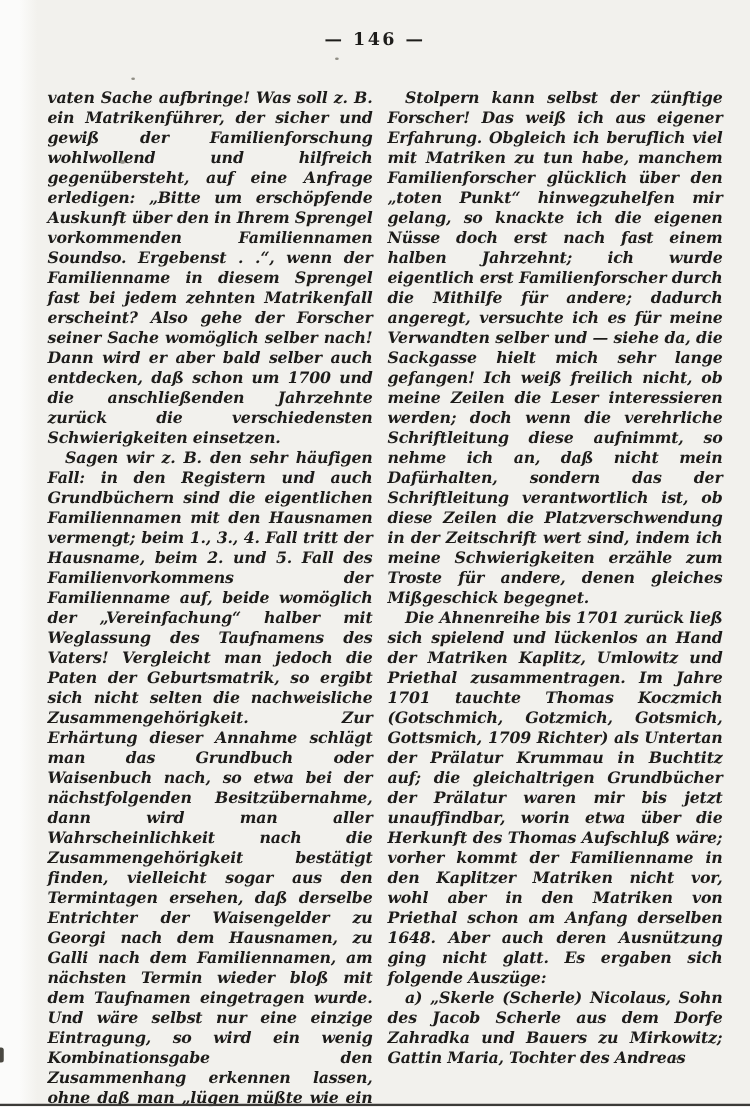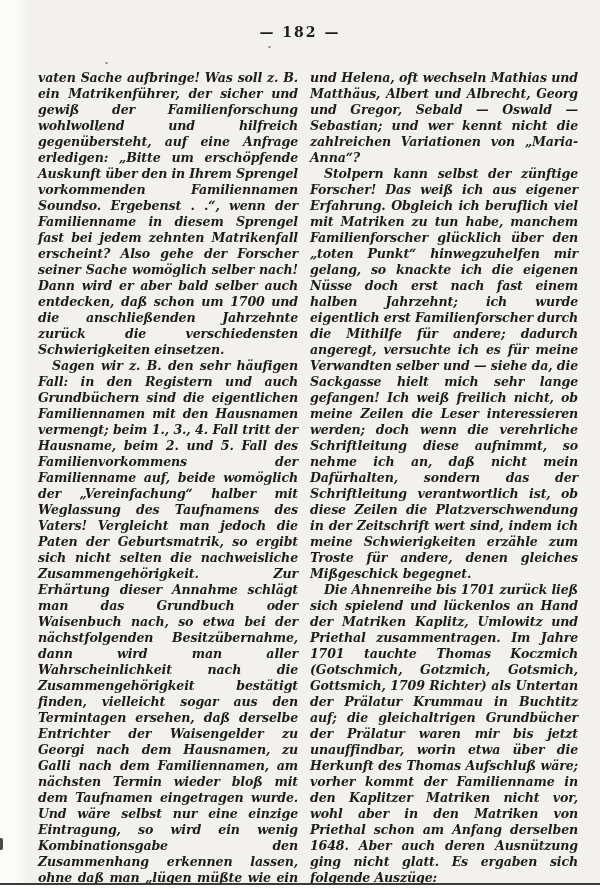--- a/index.html
+++ b/index.html
@@ -83,29 +83,28 @@
     height: 12px;
     background: #4a4841;
     border-radius: 0 2px 2px 0;
   }
 </style>
 </head>
 <body>
 
 <div class="page">
 
-  <div class="pageno">— 182 —</div>
+  <div class="pageno">— 146 —</div>
 
   <div class="columns">
     <div class="col col-left">
         <p class="para">vaten Sache aufbringe! Was soll z. B. ein Matrikenführer, der sicher und gewiß der Familienforschung wohlwollend und hilfreich gegenübersteht, auf eine Anfrage erledigen: „Bitte um erschöpfende Auskunft über den in Ihrem Sprengel vorkommenden Familiennamen Soundso. Ergebenst . .“, wenn der Familienname in diesem Sprengel fast bei jedem zehnten Matrikenfall erscheint? Also gehe der Forscher seiner Sache womöglich selber nach! Dann wird er aber bald selber auch entdecken, daß schon um 1700 und die anschließenden Jahrzehnte zurück die verschiedensten Schwierigkeiten einsetzen.</p>
         <p class="para indent">Sagen wir z. B. den sehr häufigen Fall: in den Registern und auch Grundbüchern sind die eigentlichen Familiennamen mit den Hausnamen vermengt; beim 1., 3., 4. Fall tritt der Hausname, beim 2. und 5. Fall des Familienvorkommens der Familienname auf, beide womöglich der „Vereinfachung“ halber mit Weglassung des Taufnamens des Vaters! Vergleicht man jedoch die Paten der Geburtsmatrik, so ergibt sich nicht selten die nachweisliche Zusammengehörigkeit. Zur Erhärtung dieser Annahme schlägt man das Grundbuch oder Waisenbuch nach, so etwa bei der nächstfolgenden Besitzübernahme, dann wird man aller Wahrscheinlichkeit nach die Zusammengehörigkeit bestätigt finden, vielleicht sogar aus den Termintagen ersehen, daß derselbe Entrichter der Waisengelder zu Georgi nach dem Hausnamen, zu Galli nach dem Familiennamen, am nächsten Termin wieder bloß mit dem Taufnamen eingetragen wurde. Und wäre selbst nur eine einzige Eintragung, so wird ein wenig Kombinationsgabe den Zusammenhang erkennen lassen, ohne daß man „lügen müßte wie ein Genealoge“!</p>
       </div>
     <div class="col col-right">
-        <p class="para">und Helena, oft wechseln Mathias und Matthäus, Albert und Albrecht, Georg und Gregor, Sebald — Oswald — Sebastian; und wer kennt nicht die zahlreichen Variationen von „Maria-Anna“?</p>
         <p class="para indent">Stolpern kann selbst der zünftige Forscher! Das weiß ich aus eigener Erfahrung. Obgleich ich beruflich viel mit Matriken zu tun habe, manchem Familienforscher glücklich über den „toten Punkt“ hinwegzuhelfen mir gelang, so knackte ich die eigenen Nüsse doch erst nach fast einem halben Jahrzehnt; ich wurde eigentlich erst Familienforscher durch die Mithilfe für andere; dadurch angeregt, versuchte ich es für meine Verwandten selber und — siehe da, die Sackgasse hielt mich sehr lange gefangen! Ich weiß freilich nicht, ob meine Zeilen die Leser interessieren werden; doch wenn die verehrliche Schriftleitung diese aufnimmt, so nehme ich an, daß nicht mein Dafürhalten, sondern das der Schriftleitung verantwortlich ist, ob diese Zeilen die Platzverschwendung in der Zeitschrift wert sind, indem ich meine Schwierigkeiten erzähle zum Troste für andere, denen gleiches Mißgeschick begegnet.</p>
         <p class="para indent">Die Ahnenreihe bis 1701 zurück ließ sich spielend und lückenlos an Hand der Matriken Kaplitz, Umlowitz und Priethal zusammentragen. Im Jahre 1701 tauchte Thomas Koczmich (Gotschmich, Gotzmich, Gotsmich, Gottsmich, 1709 Richter) als Untertan der Prälatur Krummau in Buchtitz auf; die gleichaltrigen Grundbücher der Prälatur waren mir bis jetzt unauffindbar, worin etwa über die Herkunft des Thomas Aufschluß wäre; vorher kommt der Familienname in den Kaplitzer Matriken nicht vor, wohl aber in den Matriken von Priethal schon am Anfang derselben 1648. Aber auch deren Ausnützung ging nicht glatt. Es ergaben sich folgende Auszüge:</p>
         <p class="para indent">a) „Skerle (Scherle) Nicolaus, Sohn des Jacob Scherle aus dem Dorfe Zahradka und Bauers zu Mirkowitz; Gattin Maria, Tochter des Andreas</p>
       </div>
   </div>
 
   <div class="speck s1"></div>
   <div class="speck s2"></div>
   <div class="speck s3"></div>
   <div class="speck s4"></div>

